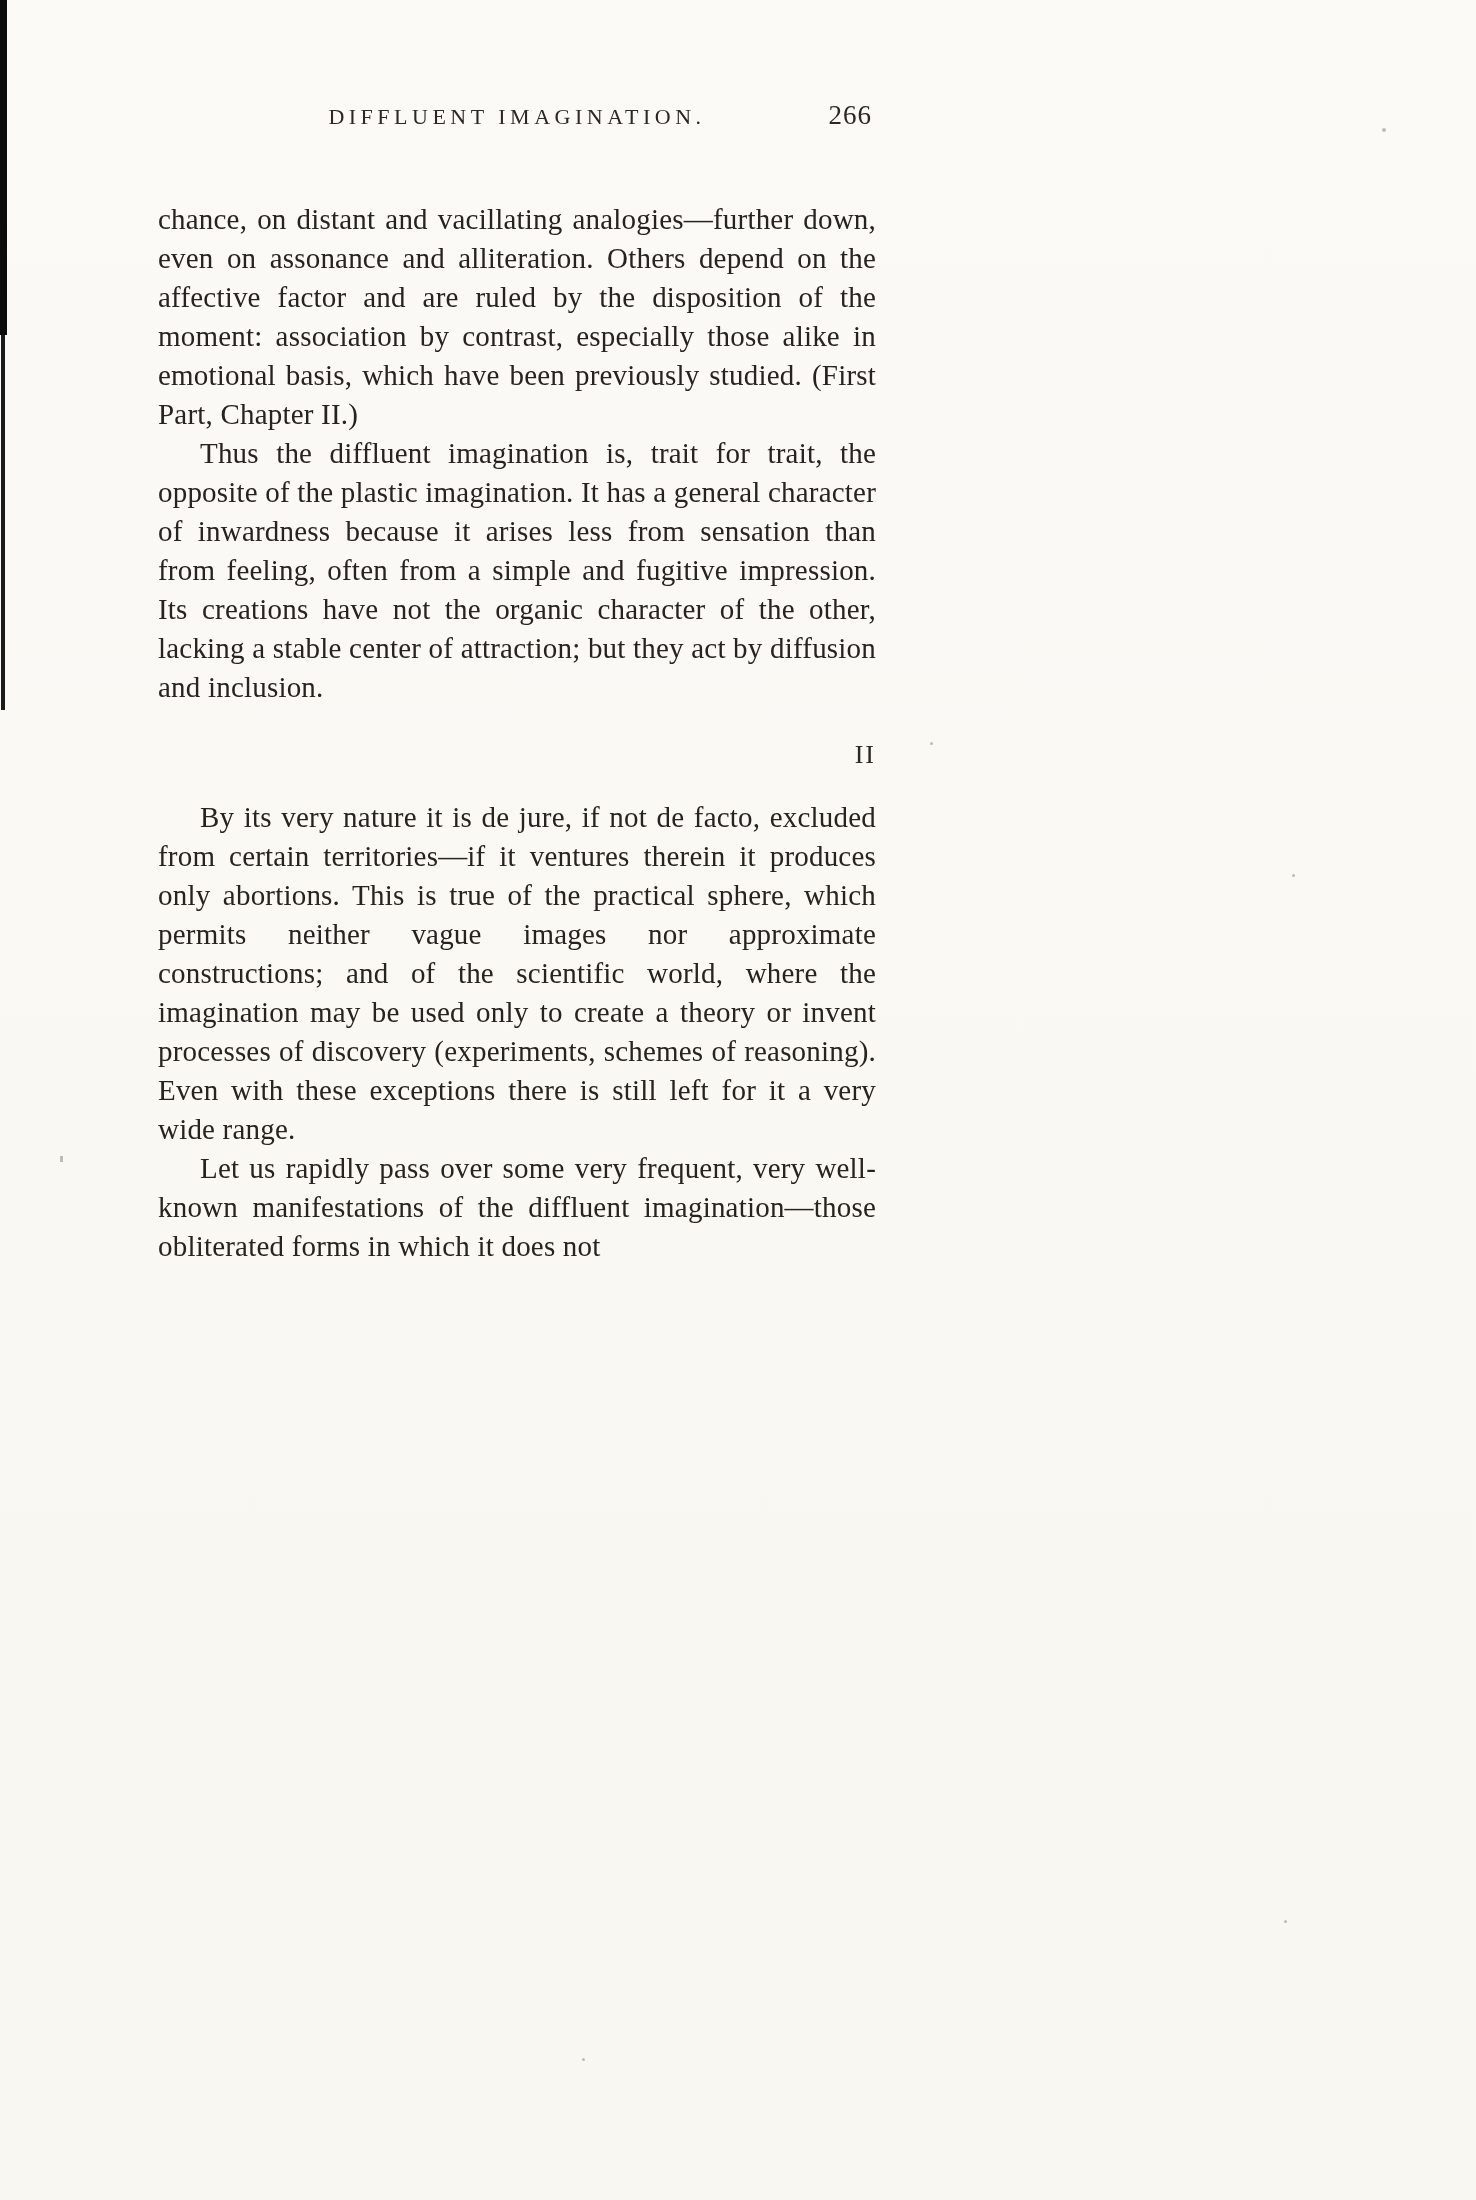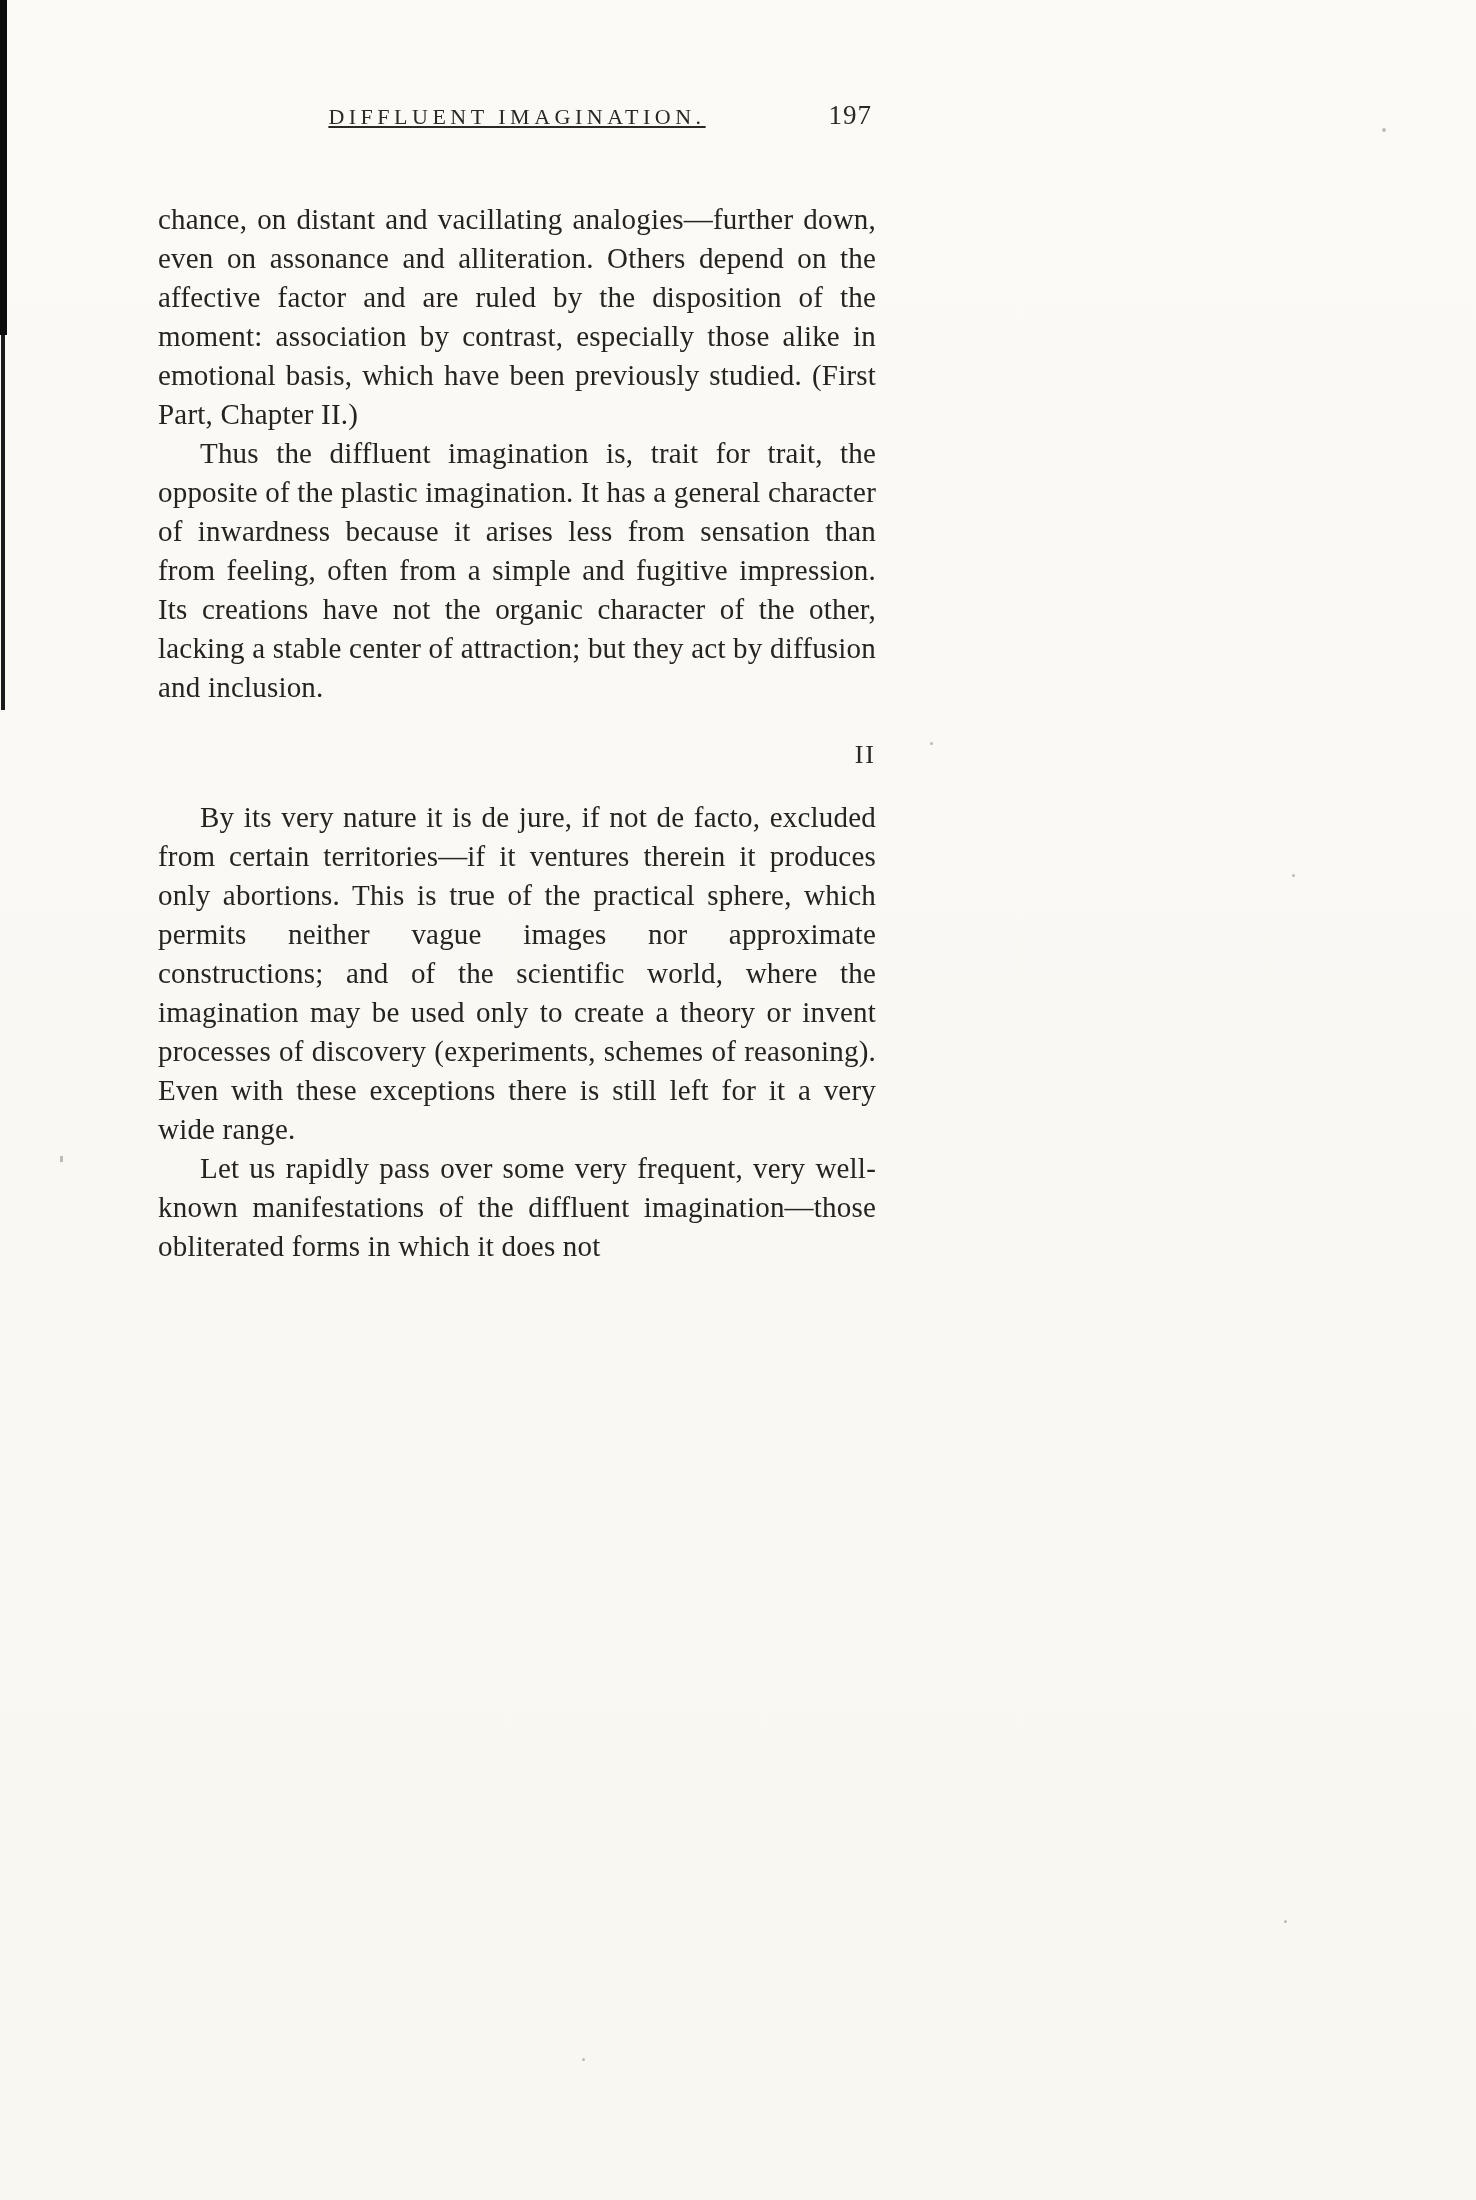--- a/index.html
+++ b/index.html
@@ -44,21 +44,20 @@
     width: 718px;
     height: 34px;
   }
   .head-title {
     display: block;
     text-align: center;
     font-size: 22px;
     letter-spacing: 4.5px;
     color: #2c2824;
     font-weight: 400;
-    text-decoration: underline;
   }
   .page-num {
     position: absolute;
     right: 4px;
     top: -4px;
     font-size: 27px;
     letter-spacing: 1px;
     color: #2c2824;
   }
   .text-block {
@@ -93,21 +92,21 @@
 </head>
 <body>
 
 <div class="page">
 
   <div class="binding-seg-1"></div>
   <div class="binding-seg-2"></div>
 
   <div class="running-head">
     <span class="head-title">DIFFLUENT IMAGINATION.</span>
-    <span class="page-num">197</span>
+    <span class="page-num">266</span>
   </div>
 
   <div class="text-block">
 
     <p class="para">chance, on distant and vacillating analogies—further down, even on assonance and alliteration. Others depend on the affective factor and are ruled by the disposition of the moment: association by contrast, especially those alike in emotional basis, which have been previously studied. (First Part, Chapter II.)</p>
 
     <p class="para indent">Thus the diffluent imagination is, trait for trait, the opposite of the plastic imagination. It has a general character of inwardness because it arises less from sensation than from feeling, often from a simple and fugitive impression. Its creations have not the organic character of the other, lacking a stable center of attraction; but they act by diffusion and inclusion.</p>
 
     <div class="section-label">II</div>
 

